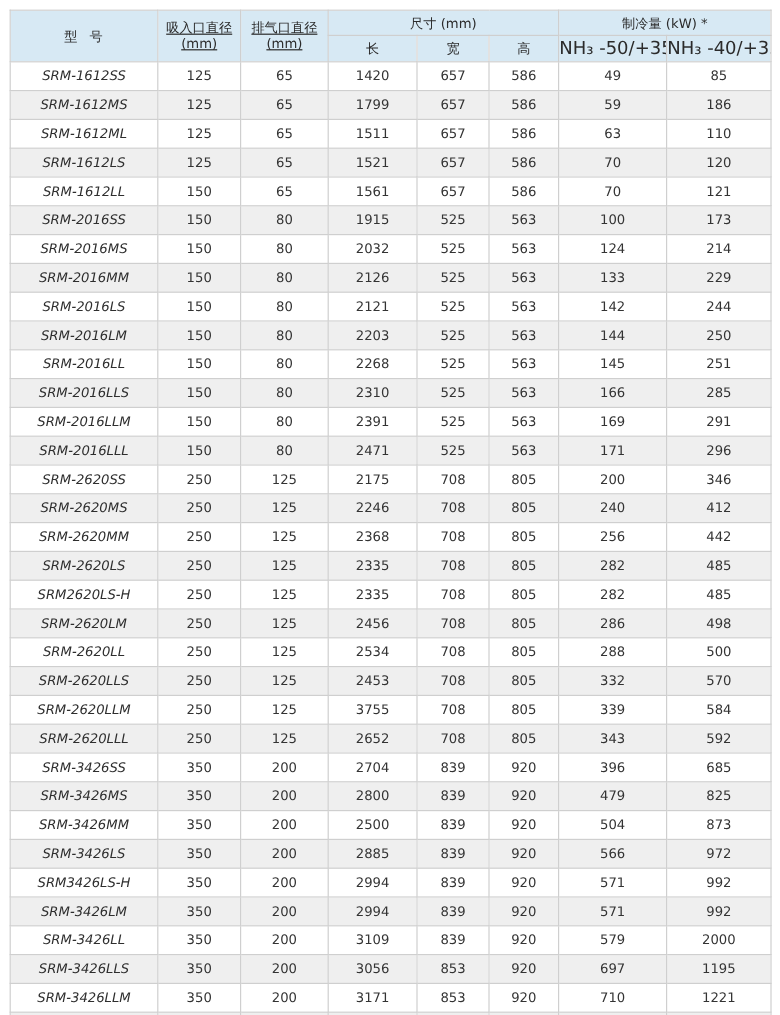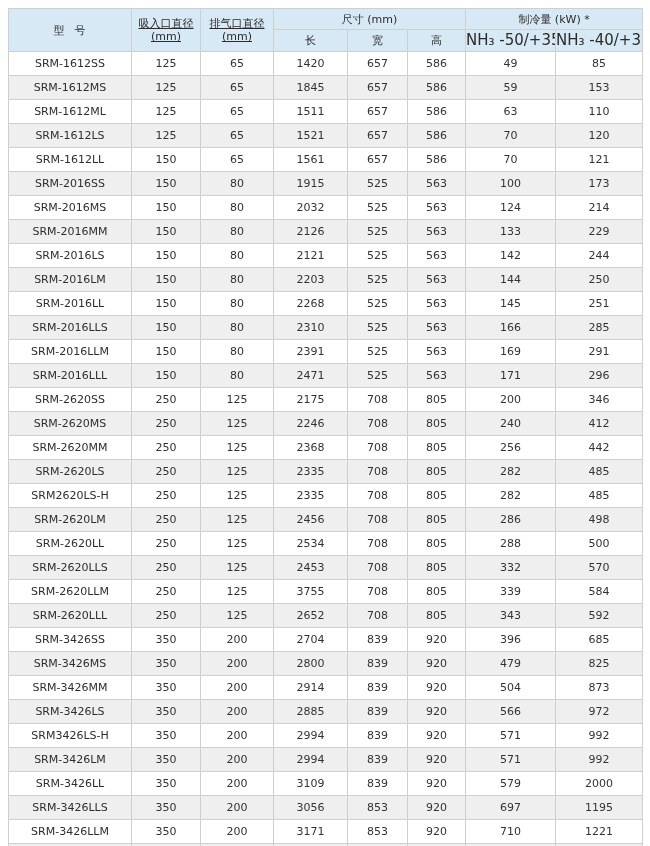--- a/index.html
+++ b/index.html
@@ -26,21 +26,21 @@
     color:#2b2b2b;
     font-size:11px;
     line-height:13px;
   }
   .spec thead tr.hr1 th{height:20px;}
   .spec thead tr.hr2 th{height:21px;}
   .spec thead th.model-h{white-space:pre;letter-spacing:1px;}
   .spec thead th.nh3{font-size:15px;}
   .spec tbody td{background:#ffffff;height:23px;}
   .spec tbody tr:nth-child(even) td{background:#efefef;}
-  .spec tbody td.model{color:#2e2e2e;}
+  .spec tbody td.model{color:#2e2e2e;font-style:italic;}
   .twoline span{display:block;text-decoration:underline;}
 </style>
 </head>
 <body>
 
 <div class="page">
   <table class="spec">
     <colgroup>
       <col style="width:123px">
       <col style="width:69px">
@@ -81,25 +81,25 @@
           <td>1420</td>
           <td>657</td>
           <td>586</td>
           <td>49</td>
           <td>85</td>
         </tr>
         <tr>
           <td class="model">SRM-1612MS</td>
           <td>125</td>
           <td>65</td>
-          <td>1845</td>
+          <td>1799</td>
           <td>657</td>
           <td>586</td>
           <td>59</td>
-          <td>153</td>
+          <td>186</td>
         </tr>
         <tr>
           <td class="model">SRM-1612ML</td>
           <td>125</td>
           <td>65</td>
           <td>1511</td>
           <td>657</td>
           <td>586</td>
           <td>63</td>
           <td>110</td>
@@ -331,21 +331,21 @@
           <td>2800</td>
           <td>839</td>
           <td>920</td>
           <td>479</td>
           <td>825</td>
         </tr>
         <tr>
           <td class="model">SRM-3426MM</td>
           <td>350</td>
           <td>200</td>
-          <td>2914</td>
+          <td>2500</td>
           <td>839</td>
           <td>920</td>
           <td>504</td>
           <td>873</td>
         </tr>
         <tr>
           <td class="model">SRM-3426LS</td>
           <td>350</td>
           <td>200</td>
           <td>2885</td>

